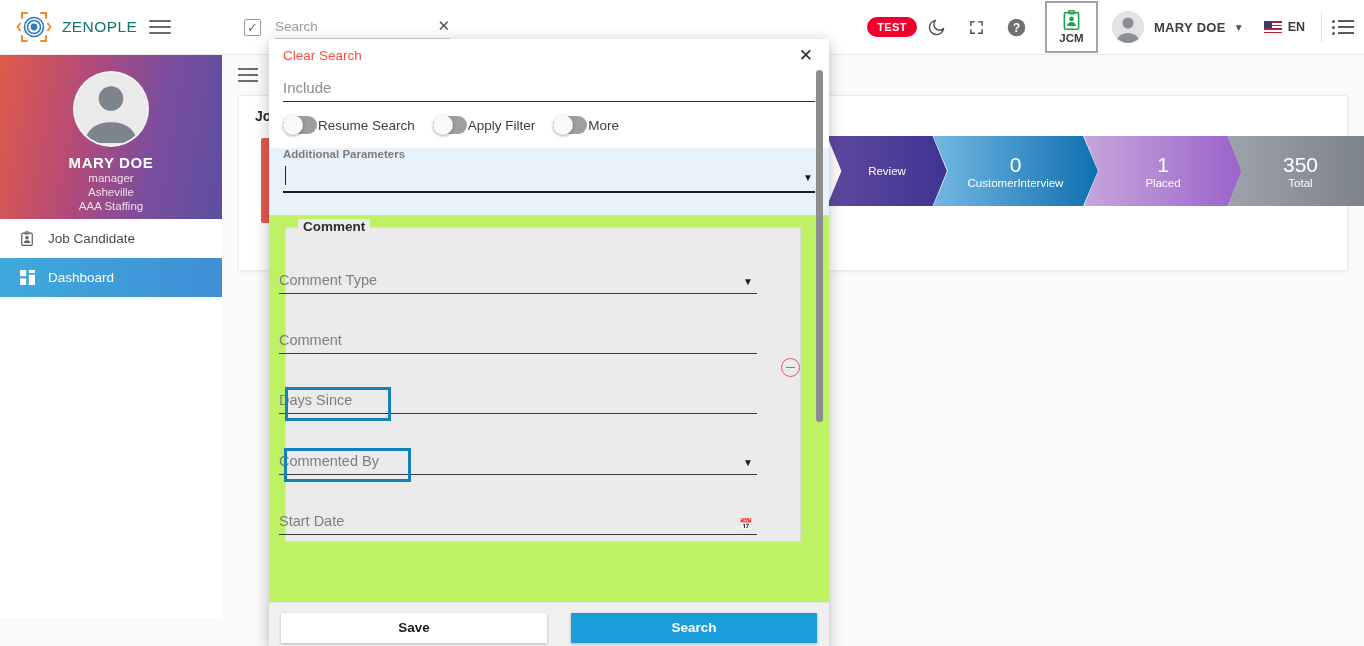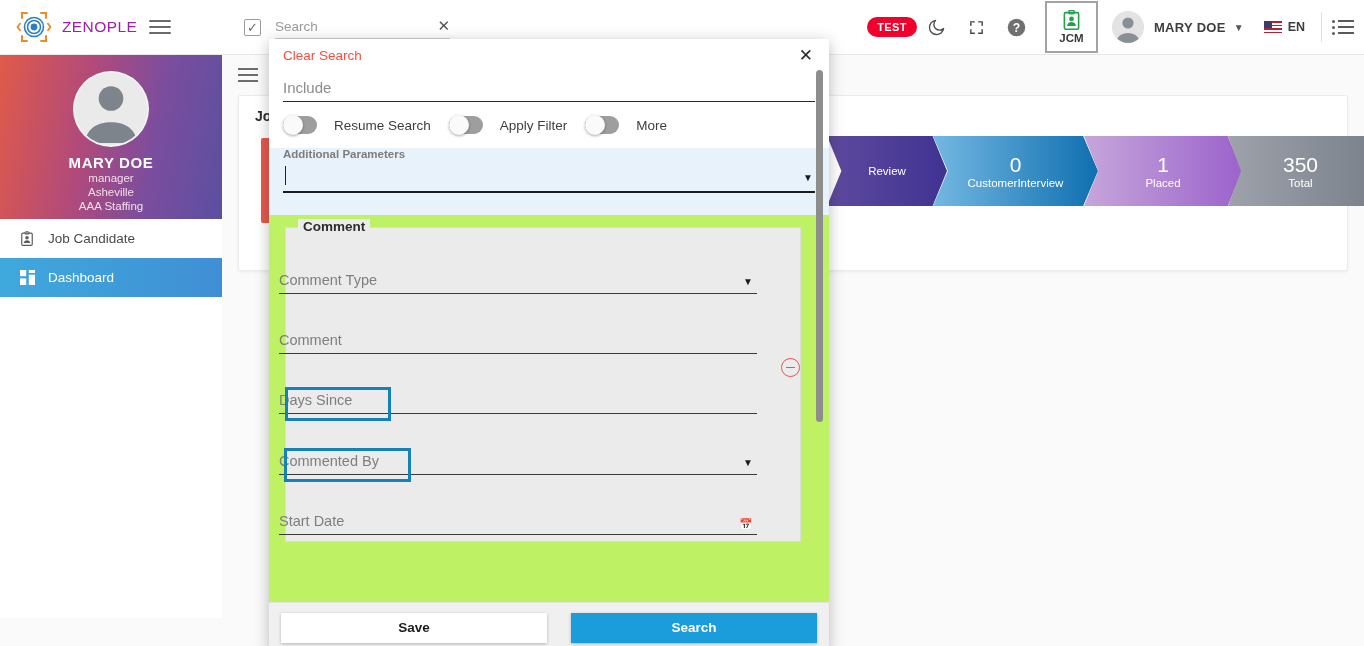--- a/index.html
+++ b/index.html
@@ -14,21 +14,21 @@
   
   .topbar {
     position:absolute; top:0; left:0; width:1364px; height:55px;
     background:#fff; border-bottom:1px solid #e8e8e8;
     display:flex; align-items:center; z-index:5;
   }
   .brand { width:222px; height:55px; display:flex; align-items:center; padding-left:16px; }
   .logo-mark { width:36px; height:36px; position:relative; flex:0 0 auto; }
   .logo-mark svg { display:block; }
   .brand-name {
-    font-size:15.5px; letter-spacing:0.4px; color:#a21caf; font-weight:400;
+    font-size:15.5px; letter-spacing:0.4px; color:#0f766e; font-weight:400;
     margin-left:10px;
   }
   .hamburger { width:22px; margin-left:12px; cursor:pointer; }
   .hamburger span { display:block; height:2px; background:#6b6b6b; margin:4px 0; border-radius:1px; }
 
   .search-zone { display:flex; align-items:center; margin-left:22px; }
   .chk-box {
     width:17px; height:17px; border:1px solid #9b9b9b; border-radius:2px;
     display:flex; align-items:center; justify-content:center; color:#6b6b6b;
     font-size:13px; line-height:1; cursor:pointer; background:#fff;
@@ -151,21 +151,21 @@
 
   .toggles { display:flex; align-items:center; padding:14px 14px 14px 14px; gap:0; flex:0 0 auto; }
   .tog { display:flex; align-items:center; margin-right:18px; cursor:pointer; }
   .tog-sw {
     width:34px; height:18px; border-radius:9px; background:#9e9e9e; position:relative;
   }
   .tog-sw::after {
     content:""; position:absolute; left:0; top:-1px; width:20px; height:20px; border-radius:50%;
     background:#fafafa; box-shadow:0 1px 3px rgba(0,0,0,.35);
   }
-  .tog-lbl { font-size:13.5px; color:#3e3e3e; margin-left:17px; }
+  .tog-lbl { font-size:13.5px; color:#3e3e3e; margin-left:1px; }
 
   .addparams {
     background:#e8f2fb; padding:0 14px 0 14px; position:relative; flex:0 0 auto;
   }
   .ap-label { font-size:11.5px; color:#7d7d7d; font-weight:bold; }
   .ap-field { position:relative; height:30px; border-bottom:2px solid #1b1b1b; margin-top:3px; }
   .ap-caret { position:absolute; right:2px; top:9px; color:#1b1b1b; font-size:10px; }
   .ap-cursor {
     position:absolute; left:2px; top:3px; width:1px; height:19px; background:#222;
   }

